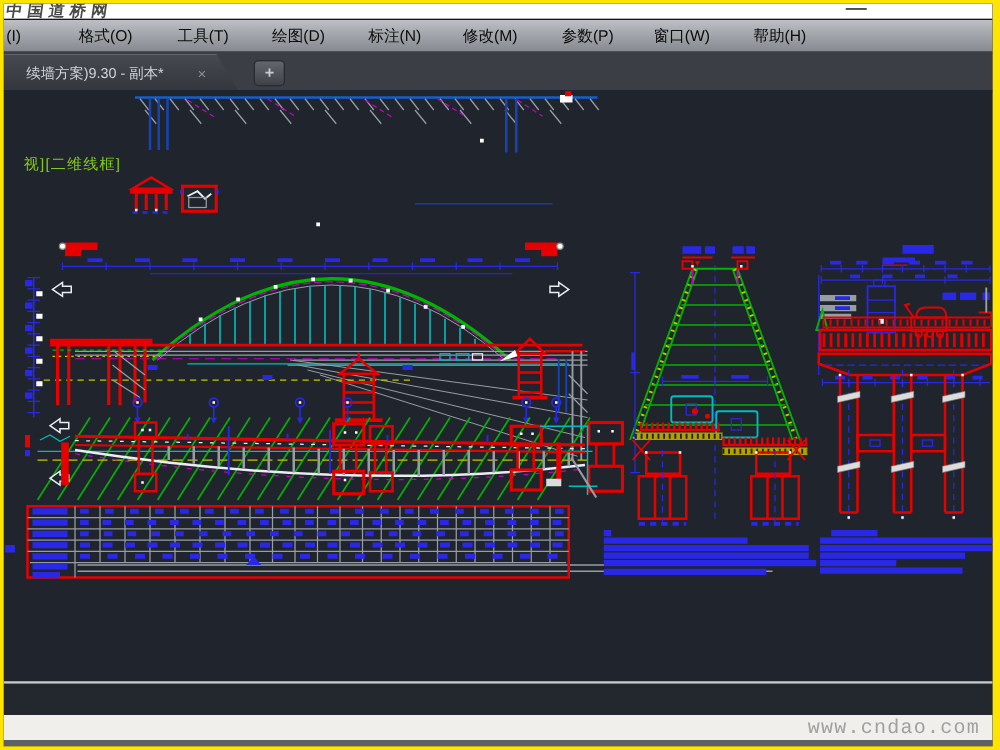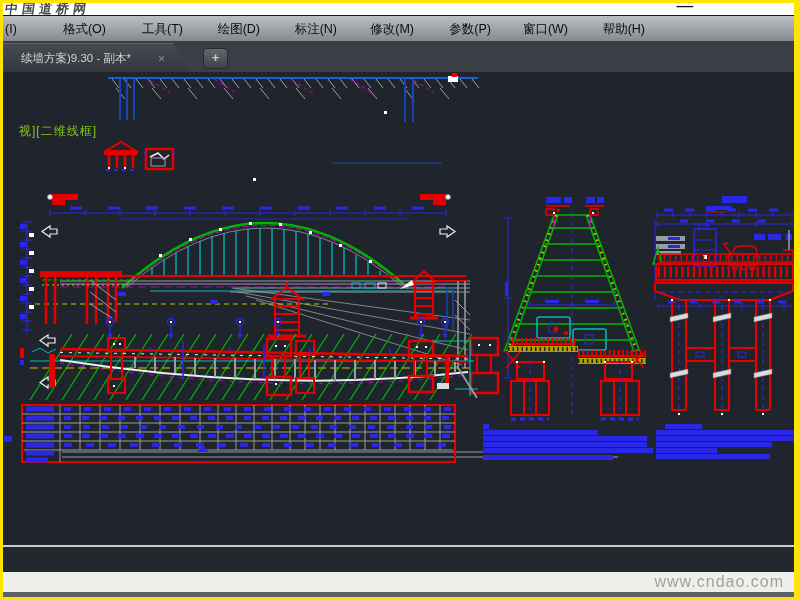--- a/index.html
+++ b/index.html
@@ -27,21 +27,21 @@
               background:linear-gradient(#63676d,#3f4349);border:1px solid #282b30;color:#c7cacf;
               font-size:13px;font-weight:bold;text-align:center;line-height:18px;}
   
   .canvas{position:absolute;left:0;top:69px;width:791px;height:473px;background:#20252d;}
   .viewport-label{position:absolute;left:16px;top:7px;font-size:12px;color:#84cc16;letter-spacing:1px;margin-top:44px;}
   .canvas svg{position:absolute;left:0;top:0;}
   
   .divider{position:absolute;left:0;top:542px;width:791px;height:2px;background:#c9cbcd;}
   .cmdarea{position:absolute;left:0;top:544px;width:791px;height:25px;background:#23272e;}
   .statusbar{position:absolute;left:0;top:569px;width:791px;height:20px;background:#f0efec;}
-  .site-watermark{position:absolute;right:10px;top:1px;font-family:Liberation Sans, sans-serif;
+  .site-watermark{position:absolute;right:10px;top:1px;font-family:Liberation Mono, monospace;
                   font-size:16px;color:#a0a0a0;letter-spacing:1px;}
   .graybar{position:absolute;left:0;top:589px;width:791px;height:5px;background:#5d6167;}
   
   svg *{fill:none;}
   .sR{stroke:#e60000}.sB{stroke:#2828e6}.sG{stroke:#00b400}.sC{stroke:#00bcbc}
   .sM{stroke:#c400c4}.sY{stroke:#c6c600}.sGr{stroke:#979da4}.sW{stroke:#e9edf2}
   .sDB{stroke:#1644b4}.sLB{stroke:#1560d0}.sK{stroke:#222}
   .fR{fill:#e60000}.fB{fill:#2828e6}.fW{fill:#ffffff}.fGr{fill:#979da4}.fLG{fill:#dcdcdc}.fYl{fill:#b0a000}
 </style>
 </head>

